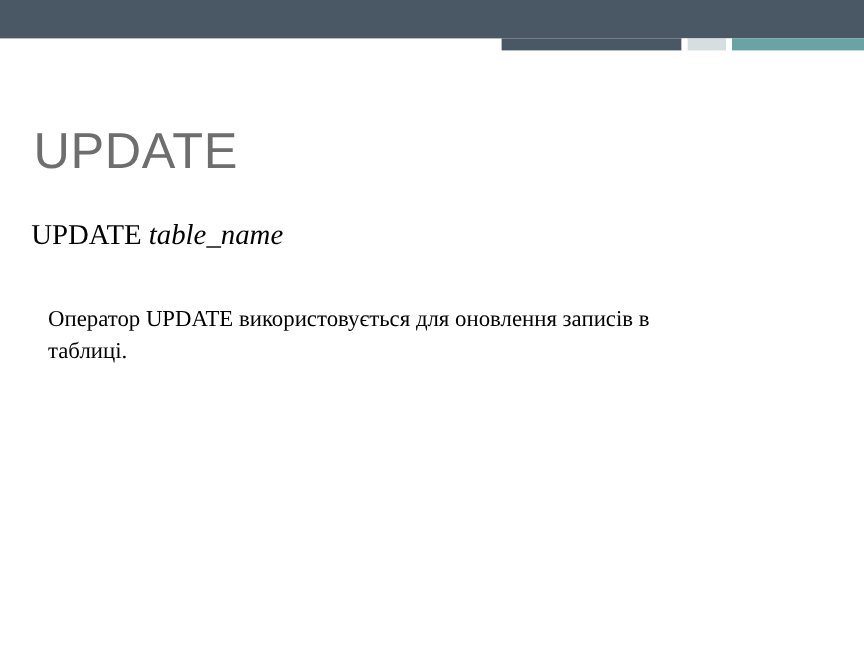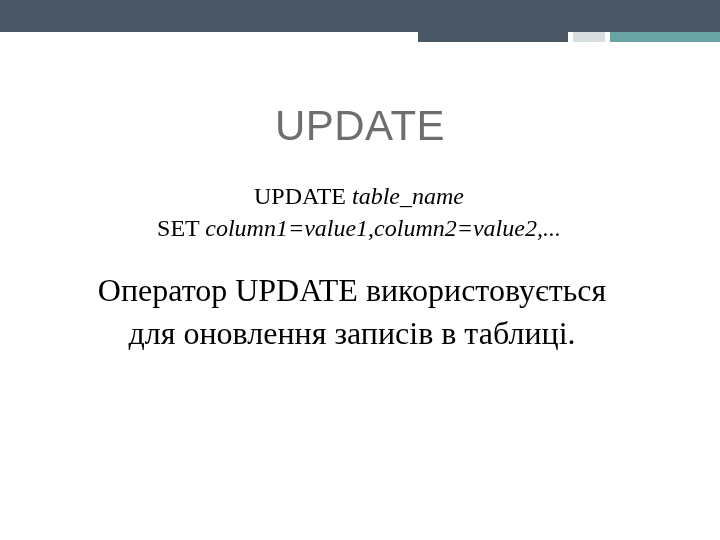--- a/index.html
+++ b/index.html
@@ -28,45 +28,44 @@
   .accent-seg {
     height: 10px;
   }
   .seg-dark  { width: 150px; background: #4a5866; }
   .seg-gap1  { width: 5px;  background: #ffffff; }
   .seg-light { width: 32px;  background: #d6dee0; }
   .seg-gap2  { width: 5px;  background: #ffffff; }
   .seg-teal  { width: 110px; background: #6aa3a3; }
 
   .content {
-    padding: 0 60px;
-    text-align: center;
+    padding: 0 28px;
   }
   .title {
     font-family: "Segoe UI Light", "Segoe UI", "Helvetica Neue", Arial, sans-serif;
     font-weight: 300;
     font-size: 42px;
     color: #6e6e6e;
     margin-top: 70px;
     margin-bottom: 30px;
     letter-spacing: 0.5px;
   }
   .code-block {
     font-size: 24px;
     line-height: 1.35;
     color: #000;
     margin-left: -2px;
     font-family: Liberation Serif, serif;
   }
   .code-block .line { white-space: nowrap; }
   .italic { font-style: italic; }
   .desc {
-    font-size: 32px;
+    font-size: 19px;
     line-height: 1.35;
-    margin-top: 24px;
+    margin-top: 42px;
     margin-left: 12px;
     max-width: 560px;
     color: #000;
   }
 </style>
 </head>
 <body>
 
 <div class="top-bar"></div>
 <div class="accent-row">
@@ -78,20 +77,17 @@
 </div>
 
 <div class="content">
 
   <div class="title">UPDATE</div>
 
   <div class="code-block">
     <div class="line">
       <span>UPDATE </span><span class="italic">table_name</span>
     </div>
-    <div class="line">
-      <span>SET </span><span class="italic">column1=value1,column2=value2,...</span>
-    </div>
   </div>
 
   <div class="desc">Оператор UPDATE використовується для оновлення записів в таблиці.</div>
 
 </div>
 
 </body></html>

